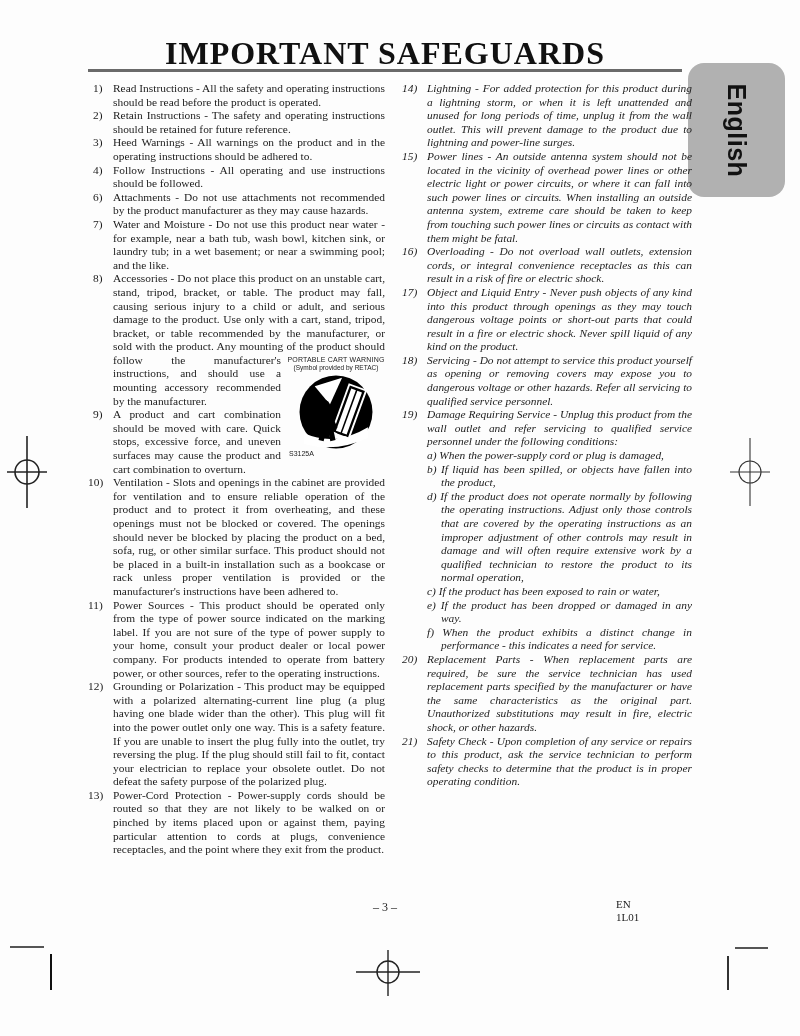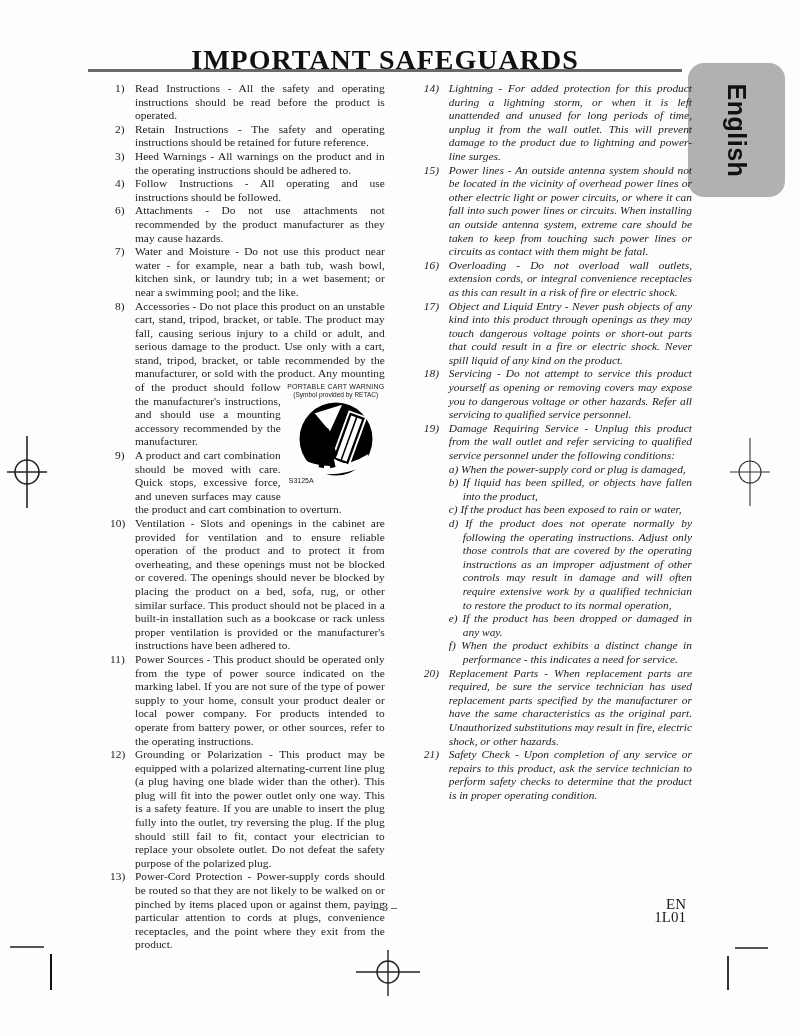--- a/index.html
+++ b/index.html
@@ -2,33 +2,33 @@
 <html><head>
 <meta charset="utf-8">
 <style>
   html,body{margin:0;padding:0;}
   body{
     width:800px;height:1036px;position:relative;background:#fdfdfd;
     font-family:"Liberation Serif", serif;color:#1b1b1b;
     -webkit-font-smoothing:antialiased;overflow:hidden;
   }
   .page-title{
-    position:absolute;left:88px;top:44px;width:594px;
-    text-align:center;font-size:28px;font-weight:bold;letter-spacing:1px;
+    position:absolute;left:88px;top:35px;width:594px;
+    text-align:center;font-size:32px;font-weight:bold;letter-spacing:1px;
     font-family:"Liberation Serif", serif;color:#111;
   }
   .title-rule{
     position:absolute;left:88px;top:69px;width:594px;height:3px;
     background:#6a6a6a;
   }
   .columns{
     position:absolute;left:88px;top:82px;width:604px;
     display:flex;gap:17px;
   }
-  .col{width:297px;font-size:11.4px;line-height:13.6px;margin-left:22px;}
+  .col{width:297px;font-size:11.4px;line-height:13.6px;}
   .col.right{width:290px;font-style:italic;}
   .item{
     text-align:justify;padding-left:25px;text-indent:-25px;
   }
   .num{
     display:inline-block;width:25px;text-indent:0;text-align:left;
     box-sizing:border-box;
   }
   .num.s{padding-left:5px;}
   .subitem{
@@ -52,22 +52,22 @@
   .lang-tab span{
     transform:rotate(90deg);font-family:"Liberation Sans", sans-serif;
     font-weight:bold;font-size:25px;color:#111;letter-spacing:0.5px;white-space:nowrap;
   }
   
   .page-number{
     position:absolute;left:88px;top:900px;width:594px;text-align:center;
     font-size:12px;
   }
   .doc-code{
-    position:absolute;left:600px;top:898px;width:86px;text-align:right;
-    font-size:15px;line-height:13px;
+    position:absolute;left:616px;top:898px;width:86px;
+    font-size:11px;line-height:13px;
   }
   
   .regmark{position:absolute;}
   .cropline{position:absolute;background:#333;}
 </style>
 </head>
 <body>
 
 <div class="page-title">IMPORTANT SAFEGUARDS</div>
 <div class="title-rule"></div>
@@ -126,22 +126,22 @@
     <div class="item"><span class="num">15)</span><span>Power lines - An outside antenna system should not be located in the vicinity of overhead power lines or other electric light or power circuits, or where it can fall into such power lines or circuits. When installing an outside antenna system, extreme care should be taken to keep from touching such power lines or circuits as contact with them might be fatal.</span></div>
     <div class="item"><span class="num">16)</span><span>Overloading - Do not overload wall outlets, extension cords, or integral convenience receptacles as this can result in a risk of fire or electric shock.</span></div>
     <div class="item"><span class="num">17)</span><span>Object and Liquid Entry - Never push objects of any kind into this product through openings as they may touch dangerous voltage points or short-out parts that could result in a fire or electric shock. Never spill liquid of any kind on the product.</span></div>
     <div class="item"><span class="num">18)</span><span>Servicing - Do not attempt to service this product yourself as opening or removing covers may expose you to dangerous voltage or other hazards. Refer all servicing to qualified service personnel.</span></div>
 
     <div class="item">
       <span class="num">19)</span><span>Damage Requiring Service - Unplug this product from the wall outlet and refer servicing to qualified service personnel under the following conditions:</span>
       <div class="subitems">
         <div class="subitem"><span>a)</span> <span>When the power-supply cord or plug is damaged,</span></div>
         <div class="subitem"><span>b)</span> <span>If liquid has been spilled, or objects have fallen into the product,</span></div>
+        <div class="subitem"><span>d)</span> <span>If the product does not operate normally by following the operating instructions. Adjust only those controls that are covered by the operating instructions as an improper adjustment of other controls may result in damage and will often require extensive work by a qualified technician to restore the product to its normal operation,</span></div>
         <div class="subitem"><span>c)</span> <span>If the product has been exposed to rain or water,</span></div>
-        <div class="subitem"><span>d)</span> <span>If the product does not operate normally by following the operating instructions. Adjust only those controls that are covered by the operating instructions as an improper adjustment of other controls may result in damage and will often require extensive work by a qualified technician to restore the product to its normal operation,</span></div>
         <div class="subitem"><span>e)</span> <span>If the product has been dropped or damaged in any way.</span></div>
         <div class="subitem"><span>f)</span> <span>When the product exhibits a distinct change in performance - this indicates a need for service.</span></div>
       </div>
     </div>
 
     <div class="item"><span class="num">20)</span><span>Replacement Parts - When replacement parts are required, be sure the service technician has used replacement parts specified by the manufacturer or have the same characteristics as the original part. Unauthorized substitutions may result in fire, electric shock, or other hazards.</span></div>
     <div class="item"><span class="num">21)</span><span>Safety Check - Upon completion of any service or repairs to this product, ask the service technician to perform safety checks to determine that the product is in proper operating condition.</span></div>
   </div>
 </div>
 

